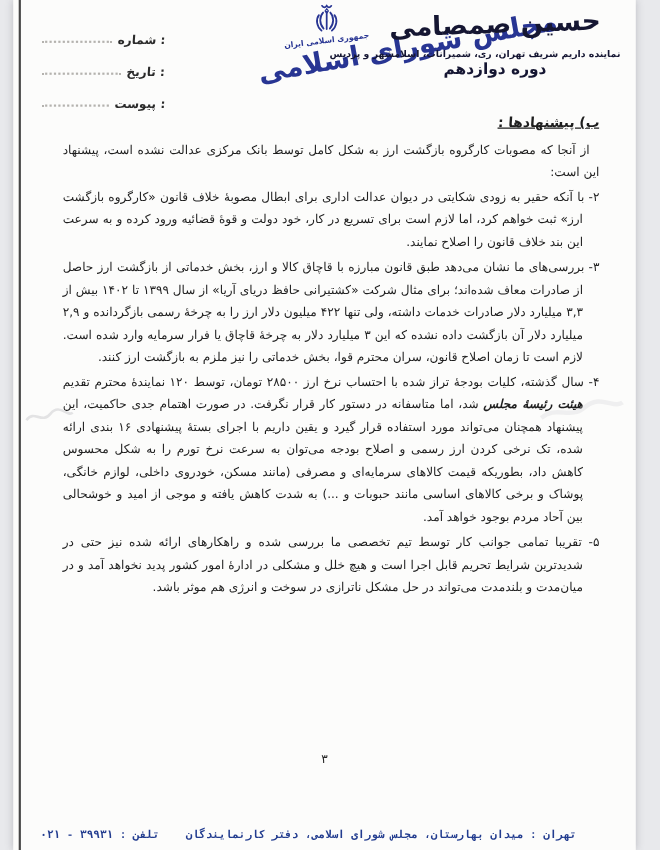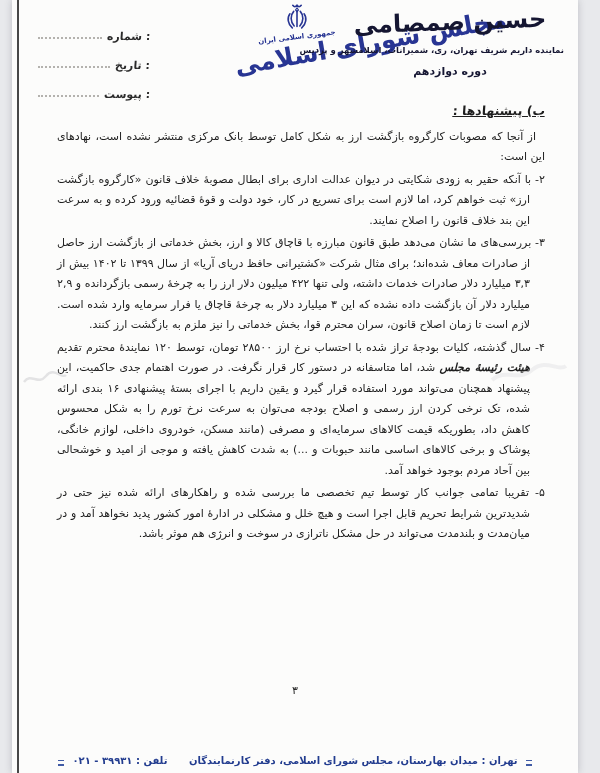--- a/index.html
+++ b/index.html
@@ -19,36 +19,36 @@
   .logo{position:absolute;top:2px;left:222px;width:126px;text-align:center;color:#283593;}
   .logo svg{display:block;margin:0 auto;}
   .logo-arc{font-size:7px;font-weight:bold;transform:rotate(-7deg);white-space:nowrap;margin-top:-1px;}
   .logo-script{font-size:25px;font-weight:bold;transform:rotate(-10deg);white-space:nowrap;
                letter-spacing:-1px;line-height:1;margin-top:2px;}
 
   
   .mp-block{position:absolute;top:8px;right:14px;width:228px;text-align:center;direction:rtl;color:#151632;}
   .mp-name{font-size:24px;font-weight:bold;transform:rotate(-2deg);}
   .mp-constituency{font-size:8.5px;font-weight:bold;margin-top:9px;white-space:nowrap;}
-  .mp-term{font-size:11px;font-weight:bold;margin-top:10px;}
+  .mp-term{font-size:14px;font-weight:bold;}
 
   
   main{position:absolute;top:101px;left:0;right:0;padding:0 33px 0 45px;direction:rtl;
        font-size:11px;line-height:20.5px;color:#1e1e1e;text-align:justify;}
   .heading{font-size:12.5px;font-weight:bold;text-decoration:underline;transform:skewX(-4deg);
            transform-origin:right;margin-bottom:5px;}
   .intro{margin:0 0 2px;text-indent:9px;}
   .item{padding-right:15px;text-indent:-15px;margin-bottom:2px;}
   .bold-inline{font-weight:bold;font-style:italic;}
 
   .page-number{position:absolute;top:684px;left:0;right:0;text-align:center;font-size:11px;color:#222;}
 
   
   footer{position:absolute;bottom:7px;left:0;right:0;display:flex;align-items:flex-end;
-         direction:rtl;padding:0 46px;gap:8px;}
+         direction:rtl;padding:0 46px;gap:8px;font-family:Liberation Mono, monospace;}
   .rule{flex:1;height:6px;
         background:linear-gradient(to bottom,#2c4a9c 0 1.5px,transparent 1.5px 4.2px,#2c4a9c 4.2px 6px);}
   .rule-right{opacity:.9;}
   .rule-left{opacity:.9;}
   .footer-text{font-size:10px;font-weight:bold;color:#223c8f;white-space:nowrap;}
   .footer-phone{margin-right:18px;}
 
   
   .artifact{position:absolute;opacity:.55;}
 </style>
@@ -91,21 +91,21 @@
     </div>
 
     <div class="mp-block">
       <div class="mp-name">حسین صمصامی</div>
       <div class="mp-constituency">نماینده داریم شریف تهران، ری، شمیرانات، اسلامشهر و پردیس</div>
       <div class="mp-term">دوره دوازدهم</div>
     </div>
 
     <main>
       <div class="heading">ب) پیشنهادها :</div>
-      <p class="intro">از آنجا که مصوبات کارگروه بازگشت ارز به شکل کامل توسط بانک مرکزی منتشر نشده است، نهادهای این است:</p>
+      <p class="intro">از آنجا که مصوبات کارگروه بازگشت ارز به شکل کامل توسط بانک مرکزی عدالت نشده است، پیشنهاد این است:</p>
 
       <div class="item">
         <span class="num">۲-</span>
         <span>با آنکه حقیر به زودی شکایتی در دیوان عدالت اداری برای ابطال مصوبهٔ خلاف قانون «کارگروه بازگشت ارز» ثبت خواهم کرد، اما لازم است برای تسریع در کار، خود دولت و قوهٔ قضائیه ورود کرده و به سرعت این بند خلاف قانون را اصلاح نمایند.</span>
       </div>
       <div class="item">
         <span class="num">۳-</span>
         <span>بررسی‌های ما نشان می‌دهد طبق قانون مبارزه با قاچاق کالا و ارز، بخش خدماتی از بازگشت ارز حاصل از صادرات معاف شده‌اند؛ برای مثال شرکت «کشتیرانی حافظ دریای آریا» از سال ۱۳۹۹ تا ۱۴۰۲ بیش از ۳,۳ میلیارد دلار صادرات خدمات داشته، ولی تنها ۴۲۲ میلیون دلار ارز را به چرخهٔ رسمی بازگردانده و ۲,۹ میلیارد دلار آن بازگشت داده نشده که این ۳ میلیارد دلار به چرخهٔ قاچاق یا فرار سرمایه وارد شده است. لازم است تا زمان اصلاح قانون، سران محترم قوا، بخش خدماتی را نیز ملزم به بازگشت ارز کنند.</span>
       </div>
       <div class="item">

